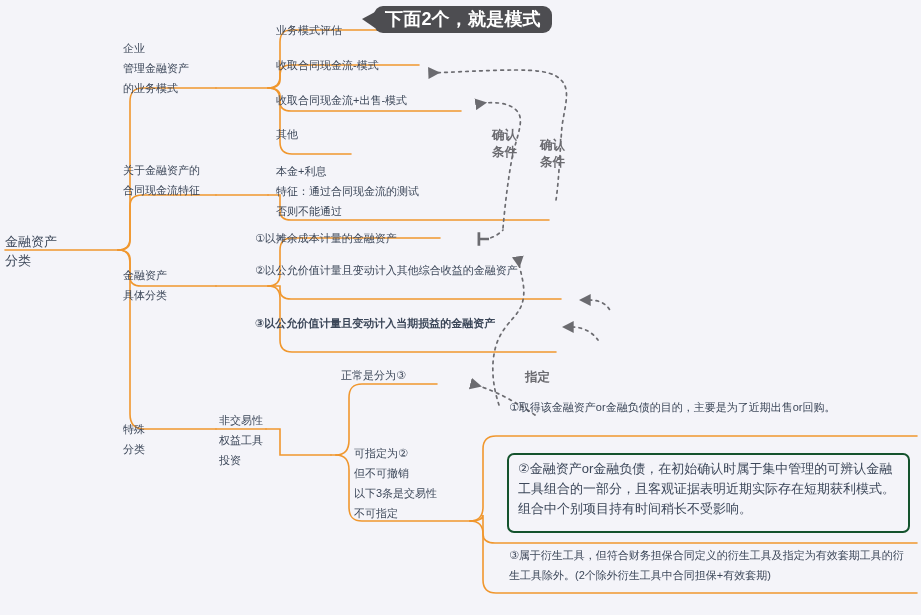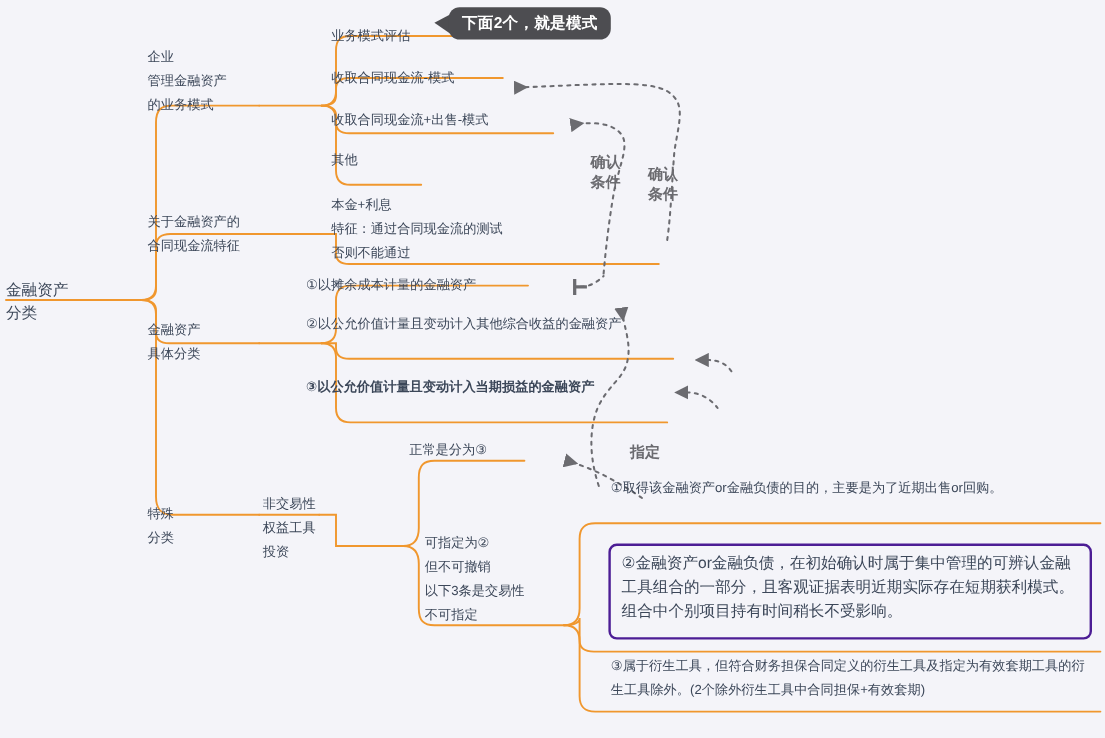--- a/index.html
+++ b/index.html
@@ -48,38 +48,38 @@
     font-size: 12.5px;
     line-height: 17px;
     font-weight: bold;
     white-space: pre;
     text-align: center;
   }
   .callout {
     position: absolute;
     background: #4d4d51;
     color: #ffffff;
-    font-size: 13px;
+    font-size: 18px;
     font-weight: bold;
     border-radius: 9px;
     padding: 4px 11px 5px 11px;
     white-space: nowrap;
     line-height: 18px;
     letter-spacing: 0.2px;
   }
   .callout-tail {
     position: absolute;
     width: 0; height: 0;
     border-top: 7px solid transparent;
     border-bottom: 9px solid transparent;
     border-right: 13px solid #4d4d51;
   }
   .boxed {
     position: absolute;
-    border: 2px solid #4c1d95;
+    border: 2px solid #14532d;
     border-radius: 7px;
     box-sizing: border-box;
     color: #3c4759;
     font-size: 13px;
     line-height: 20px;
     padding: 4px 8px 4px 9px;
   }
 </style>
 </head>
 <body>
@@ -167,21 +167,21 @@
 的业务模式</div>
 
   <div class="node" style="left:276px; top:20px;">业务模式评估</div>
 
   <div class="node" style="left:276px; top:55px;">收取合同现金流-模式</div>
 
   <div class="node" style="left:276px; top:90px;">收取合同现金流+出售-模式</div>
 
   <div class="node" style="left:276px; top:124px;">其他</div>
 
-  <div class="node" style="left:123px; top:175px;">关于金融资产的
+  <div class="node" style="left:123px; top:160px;">关于金融资产的
 合同现金流特征</div>
 
   <div class="node" style="left:276px; top:161px;">本金+利息
 特征：通过合同现金流的测试
 否则不能通过</div>
 
   <div class="node" style="left:123px; top:265px;">金融资产
 具体分类</div>
 
   <div class="node wrap" style="left:255px; top:260px; width:303px;">②以公允价值计量且变动计入其他综合收益的金融资产</div>

